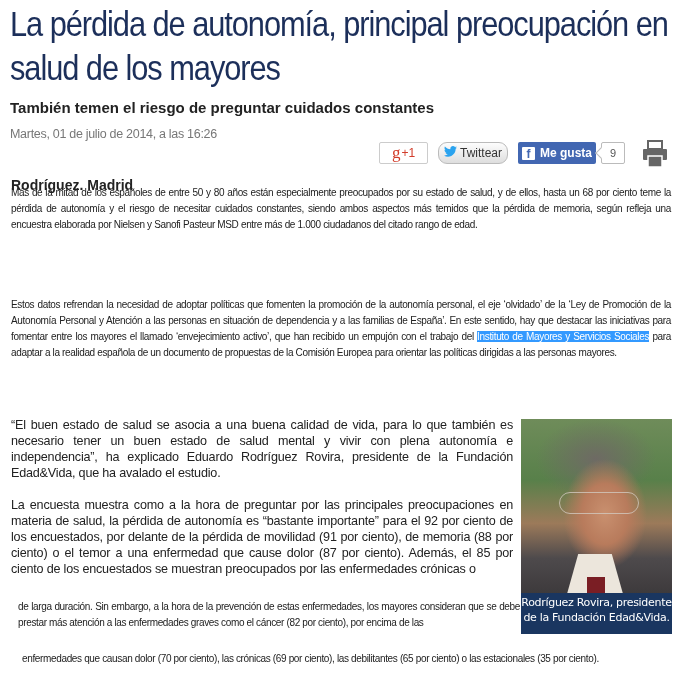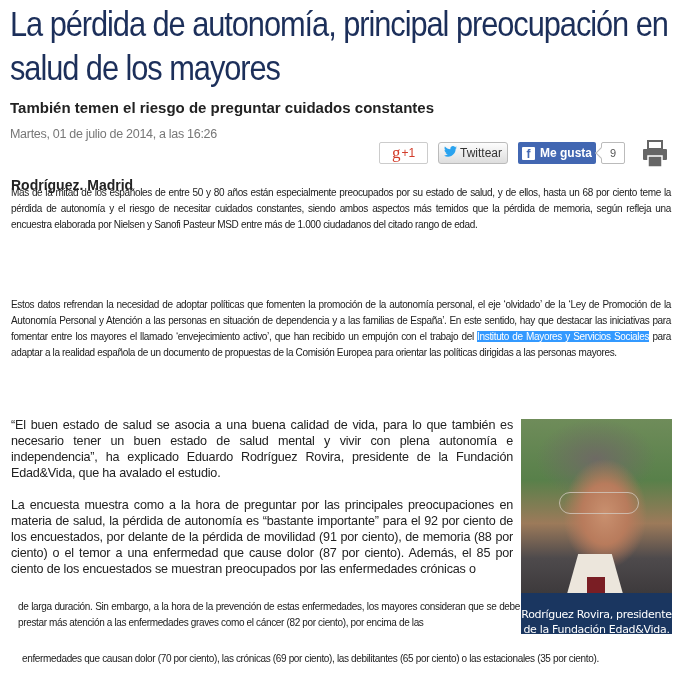--- a/index.html
+++ b/index.html
@@ -15,42 +15,42 @@
     font-size: 15px; font-weight: bold; color: #222;
   }
   .date {
     position: absolute; left: 10px; top: 127px;
     font-size: 12.5px; color: #777; letter-spacing: -0.3px;
   }
   .share { position: absolute; top: 142px; height: 22px; box-sizing: border-box; font-size: 12px; display: flex; align-items: center; justify-content: center; }
   .gplus { left: 379px; width: 49px; border: 1px solid #ccc; border-radius: 2px; background: #fff; color: #d23c2a; font-size: 15px; }
   .gplus .g { font-family: "Liberation Serif", serif; font-size: 17px; }
   .gplus .p1 { font-size: 12px; margin-left: 1px; }
-  .twitter { left: 438px; width: 70px; border: 1px solid #bbb; border-radius: 3px; background: linear-gradient(#fdfdfd, #dedede); color: #333; font-weight: normal; }
+  .twitter { left: 438px; width: 70px; border: 1px solid #bbb; border-radius: 9px; background: linear-gradient(#fdfdfd, #dedede); color: #333; font-weight: normal; }
   .twitter .bird { color: #2aa3ef; font-size: 12px; margin-right: 3px; }
   .fb { left: 518px; width: 78px; background: #4267b2; border-radius: 2px; color: #fff; font-weight: bold; }
   .fb .f { display: inline-block; width: 13px; height: 13px; background: #fff; color: #4267b2; font-size: 12px; line-height: 14px; text-align: center; border-radius: 1px; margin-right: 5px; font-weight: bold; }
   .fbcount { left: 601px; width: 24px; border: 1px solid #bbb; border-radius: 2px; background: #fff; color: #555; font-size: 11px; }
   .fbcount:before { content: ""; position: absolute; left: -5px; top: 6px; width: 7px; height: 7px; background: #fff; border-left: 1px solid #bbb; border-bottom: 1px solid #bbb; transform: rotate(45deg); }
   .print { position: absolute; left: 643px; top: 140px; width: 24px; height: 27px; }
   .text { position: absolute; left: 11px; width: 660px; font-size: 10px; line-height: 16px; color: #222; text-align: justify; letter-spacing: -0.35px; }
   .author { position: absolute; left: 11px; top: 177px; font-size: 14px; font-weight: bold; color: #222; }
   .hl { background: #3399ff; color: #fff; }
   .quote { font-family: Liberation Sans, sans-serif; font-size: 12.6px; letter-spacing: -0.2px; }
   .photo { position: absolute; left: 521px; top: 419px; width: 151px; height: 215px; overflow: hidden; }
   .photo-img { position: absolute; left: 0; top: 0; width: 151px; height: 174px;
     background:
       radial-gradient(ellipse 42px 55px at 84px 95px, #c9906f 0%, #b87b5c 55%, rgba(0,0,0,0) 100%),
       radial-gradient(ellipse 60px 40px at 75px 40px, #6e6a64 0%, rgba(0,0,0,0) 100%),
       linear-gradient(180deg, #6f8c5a 0%, #58804a 35%, #9c7a5a 60%, #4e4a4c 80%, #3d3a3c 100%);
   }
   .photo-img .shirt { position: absolute; left: 46px; top: 135px; width: 56px; height: 40px; background: #ece6dc; clip-path: polygon(20% 0, 80% 0, 100% 100%, 0 100%); }
   .photo-img .tie { position: absolute; left: 66px; top: 158px; width: 18px; height: 16px; background: #7a1e24; }
   .photo-img .glasses { position: absolute; left: 38px; top: 73px; width: 80px; height: 22px; border: 1.5px solid rgba(210,200,190,0.8); border-radius: 12px; box-sizing: border-box; }
-  .caption { position: absolute; left: 0; top: 174px; width: 151px; height: 41px; background: #1a3660; color: #fff; font-size: 11px; line-height: 15px; text-align: center; padding-top: 14px; box-sizing: border-box; font-family: "DejaVu Sans", sans-serif; letter-spacing: -0.3px; }
+  .caption { position: absolute; left: 0; top: 174px; width: 151px; height: 41px; background: #1a3660; color: #fff; font-size: 11px; line-height: 15px; text-align: center; padding-top: 2px; box-sizing: border-box; font-family: "DejaVu Sans", sans-serif; letter-spacing: -0.3px; }
 </style>
 </head>
 <body>
 
 <h1 class="title" style="margin:0;font-weight:normal;">La pérdida de autonomía, principal preocupación en salud de los mayores</h1>
 
 <div class="subtitle">También temen el riesgo de preguntar cuidados constantes</div>
 <div class="date">Martes, 01 de julio de 2014, a las 16:26</div>
 
 <div class="share gplus">

